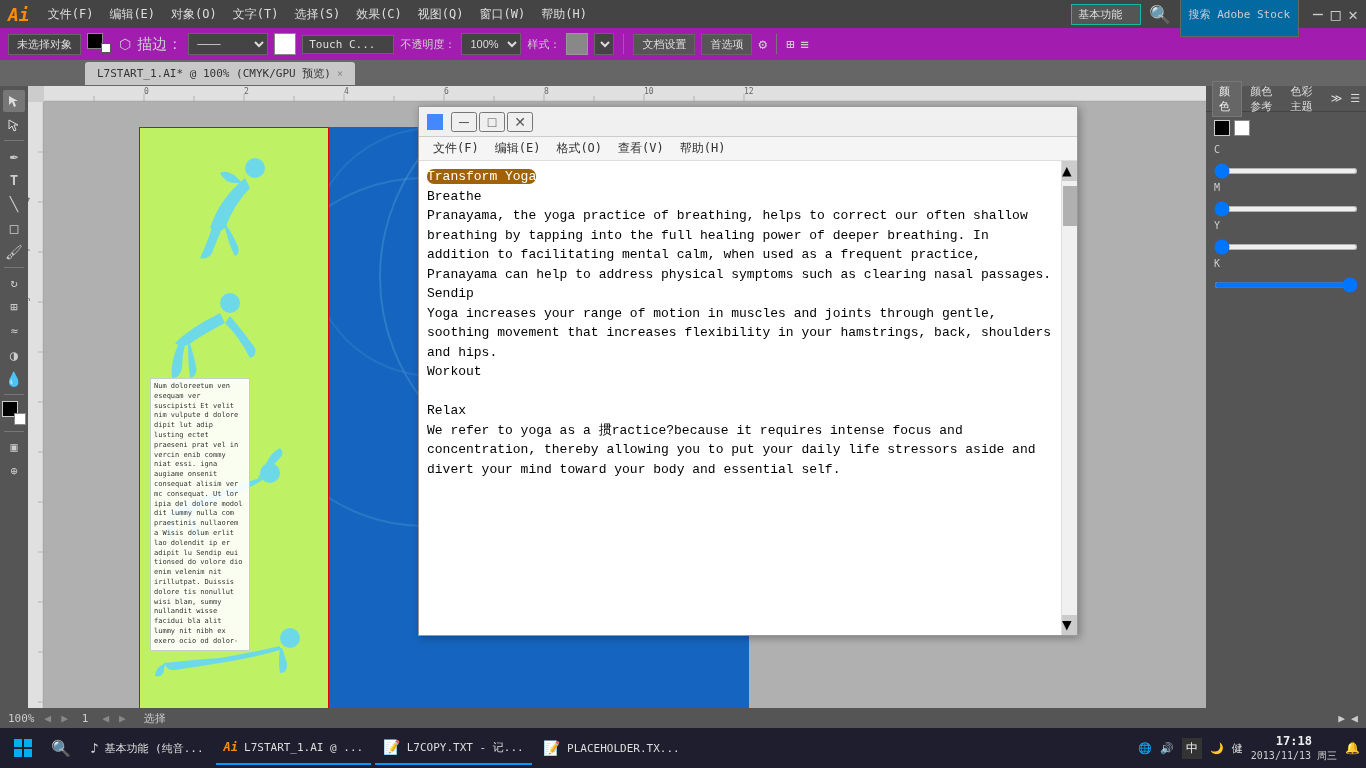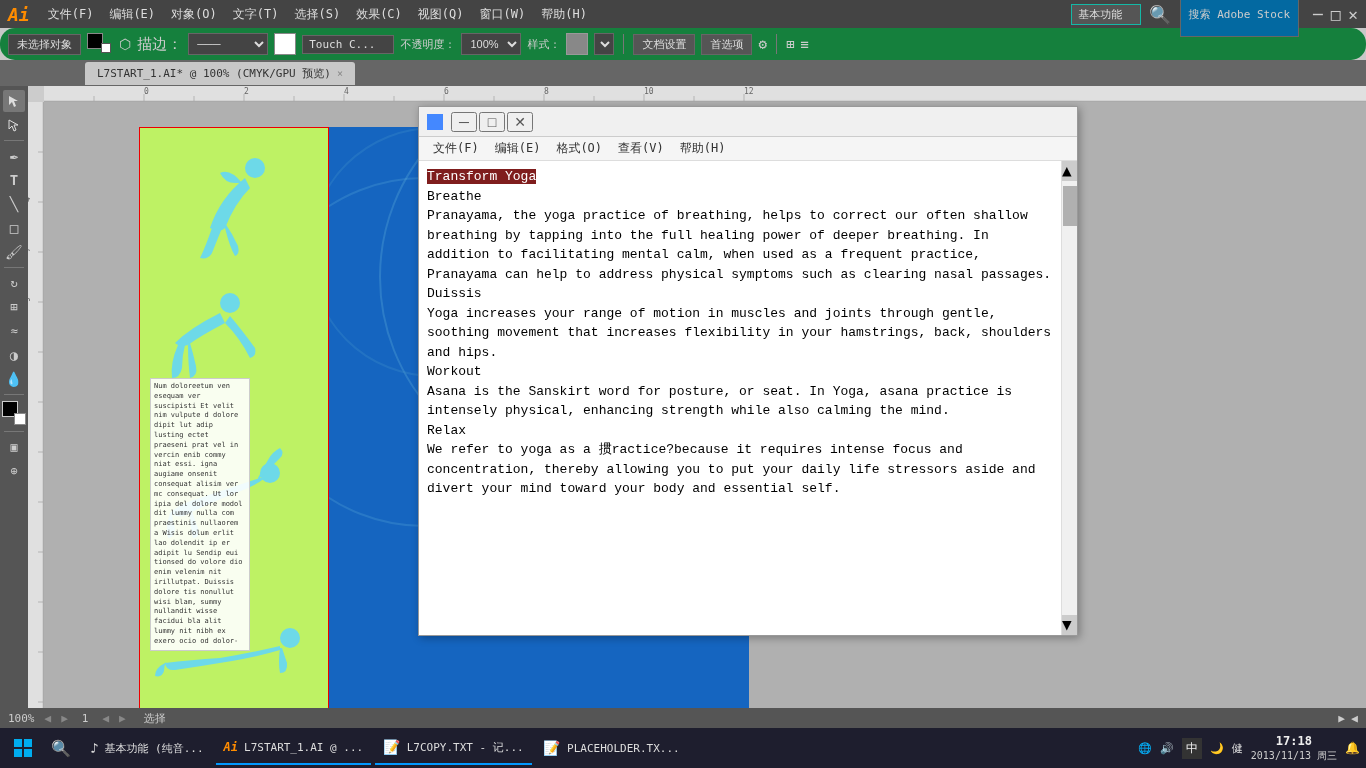--- a/index.html
+++ b/index.html
@@ -34,26 +34,25 @@
       gap: 8px;
     }
     .menu-right span {
       color: #ddd;
       font-size: 12px;
     }
 
     
     #toolbar {
       height: 32px;
-      background: #15803d;
+      background: #a21caf;
       display: flex;
       align-items: center;
       padding: 0 8px;
       gap: 6px;
-      border-radius: 15px;
     }
     .toolbar-select {
       background: #444;
       border: 1px solid #666;
       color: #ddd;
       font-size: 11px;
       padding: 2px 4px;
       height: 22px;
     }
     .toolbar-divider {
@@ -250,22 +249,23 @@
       padding: 6px 8px;
       font-family: 'Courier New', monospace;
       font-size: 13px;
       color: #000;
       overflow-y: auto;
       line-height: 1.5;
       background: #fff;
       position: relative;
     }
     .selected-text {
-      background: #7f1d1d;
+      background: #a16207;
       color: #fff;
+      border-radius: 7px;
     }
     .scrollbar-area {
       width: 16px;
       background: #f0f0f0;
       border-left: 1px solid #ddd;
     }
     .notepad-body {
       display: flex;
       flex: 1;
       overflow: hidden;
@@ -605,39 +605,64 @@
         <span class="notepad-menu">格式(O)</span>
         <span class="notepad-menu">查看(V)</span>
         <span class="notepad-menu">帮助(H)</span>
       </div>
 
       <div class="notepad-body">
         <div class="notepad-content">
           <span class="selected-text">Transform Yoga</span><br>
           <span>Breathe</span><br>
           <span>Pranayama, the yoga practice of breathing, helps to correct our often shallow breathing by tapping into the full healing power of deeper breathing. In addition to facilitating mental calm, when used as a frequent practice, Pranayama can help to address physical symptoms such as clearing nasal passages.</span><br>
-          <span>Duissis</span><br>
+          <span>Sendip</span><br>
           <span>Yoga increases your range of motion in muscles and joints through gentle, soothing movement that increases flexibility in your hamstrings, back, shoulders and hips.</span><br>
           <span>Workout</span><br>
-          <span>Asana is the Sanskirt word for posture, or seat. In Yoga, asana practice is intensely physical, enhancing strength while also calming the mind.</span><br>
+          <br>
           <span>Relax</span><br>
           <span>We refer to yoga as a 掼ractice?because it requires intense focus and concentration, thereby allowing you to put your daily life stressors aside and divert your mind toward your body and essential self.</span>
         </div>
         <div class="scrollbar-area" style="display:flex;flex-direction:column">
           <div style="height:20px;background:#ccc;cursor:pointer">▲</div>
           <div style="flex:1;background:#f0f0f0;position:relative">
             <div style="width:14px;height:40px;background:#b0b0b0;position:absolute;top:5px;left:1px;cursor:pointer"></div>
           </div>
           <div style="height:20px;background:#ccc;cursor:pointer">▼</div>
         </div>
       </div>
     </div>
 
   </div>
 
+  <div id="right-panel" style="width:160px;background:#555;flex-shrink:0;display:flex;flex-direction:column">
+    <div style="height:26px;background:#555;border-bottom:1px solid #444;display:flex;align-items:center;padding:0 6px;gap:8px">
+      <span style="color:#eee;font-size:11px;cursor:pointer;background:#666;padding:2px 6px;border:1px solid #777">颜色</span>
+      <span style="color:#ddd;font-size:11px;cursor:pointer">颜色参考</span>
+      <span style="color:#ddd;font-size:11px;cursor:pointer">色彩主题</span>
+      <span style="color:#ddd;font-size:11px;margin-left:auto;cursor:pointer">≫</span>
+      <span style="color:#ddd;font-size:11px;cursor:pointer">☰</span>
+    </div>
+
+    <div style="padding:8px;flex:1">
+      <div style="display:flex;align-items:center;gap:4px;margin-bottom:8px">
+        <div style="width:16px;height:16px;background:#000;border:1px solid #ccc"></div>
+        <div style="width:16px;height:16px;background:#fff;border:1px solid #888"></div>
+      </div>
+      
+      <div style="color:#ccc;font-size:10px;margin-bottom:4px">C</div>
+      <input type="range" min="0" max="100" value="0" style="width: 100%; height: 6px;">
+      <div style="color:#ccc;font-size:10px;margin-bottom:4px;margin-top:4px">M</div>
+      <input type="range" min="0" max="100" value="0" style="width: 100%; height: 6px;">
+      <div style="color:#ccc;font-size:10px;margin-bottom:4px;margin-top:4px">Y</div>
+      <input type="range" min="0" max="100" value="0" style="width: 100%; height: 6px;">
+      <div style="color:#ccc;font-size:10px;margin-bottom:4px;margin-top:4px">K</div>
+      <input type="range" min="0" max="100" value="100" style="width: 100%; height: 6px;">
+    </div>
+  </div>
 
 </div>
 
 <div id="status-bar">
   <span style="color:#ccc;font-size:11px">100%</span>
   <span style="color:#888;font-size:11px">◀</span>
   <span style="color:#888;font-size:11px">▶</span>
   <span style="color:#ccc;font-size:11px;margin:0 4px">1</span>
   <span style="color:#888;font-size:11px">◀</span>
   <span style="color:#888;font-size:11px">▶</span>

